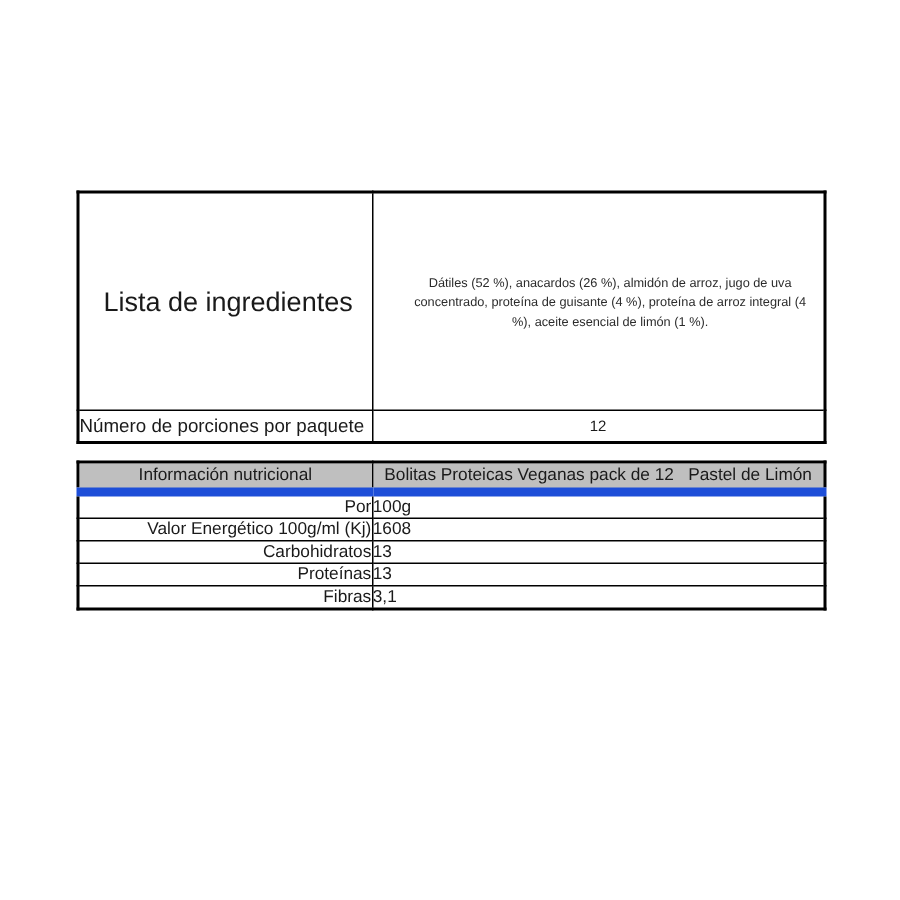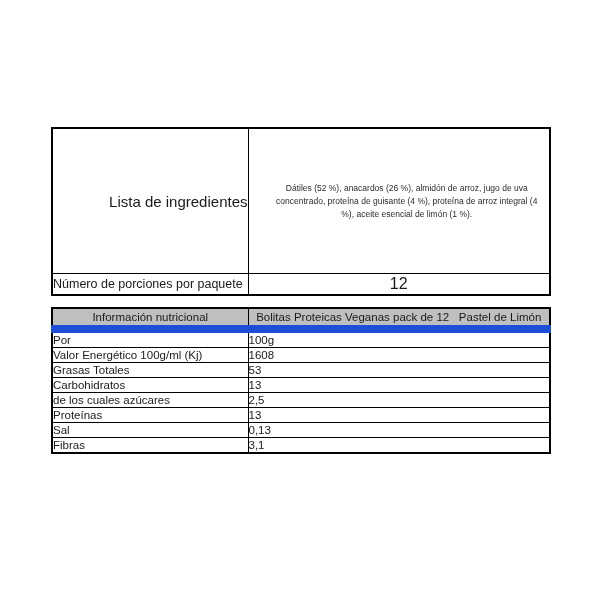--- a/index.html
+++ b/index.html
@@ -31,63 +31,63 @@
     border: 2px solid #000000;
   }
   .ingredients-table td {
     border: 1px solid #000000;
     padding: 0;
     vertical-align: middle;
   }
   .ingredients-table .row-tall td { height: 144px; padding-left: 16px; }
   .ingredients-table .row-short td { height: 20px; }
   .ingredients-label {
-    text-align: right;
-    font-size: 15px;
+    text-align: left;
+    font-size: 18px;
   }
   .ingredients-text {
     text-align: center;
     font-size: 8.5px;
     line-height: 13px;
     padding: 0 7px;
     color: #2b2b2b;
   }
   .servings-label {
     font-size: 12.5px;
     padding-left: 3px;
   }
   .servings-value {
     text-align: center;
-    font-size: 16px;
+    font-size: 10px;
   }
 
   
   .nutrition-table {
     top: 307px;
     border: 2px solid #000000;
   }
   .nutrition-table td, .nutrition-table th {
     border: 1px solid #000000;
     padding: 0;
     font-weight: normal;
     overflow: hidden;
     white-space: nowrap;
   }
   .nutrition-table thead th {
     height: 16px;
-    border-bottom: 8px solid #1d4ed8;
+    border-bottom: 6px solid #1d4ed8;
     text-align: center;
     font-size: 11.5px;
   }
   .nutrition-table thead th.product-header { white-space: pre; }
   .nutrition-table tbody td { height: 14px; }
   .nutrition-label {
     font-size: 11.5px;
     padding-left: 3px;
-    text-align: left;
+    text-align: right;
   }
   .nutrition-value {
     font-size: 11.5px;
     text-align: left;
   }
 </style>
 </head>
 <body>
 
 <div class="canvas">
@@ -125,38 +125,26 @@
     <tbody>
       <tr>
         <td class="nutrition-label">Por</td>
         <td class="nutrition-value">100g</td>
       </tr>
       <tr>
         <td class="nutrition-label">Valor Energético 100g/ml (Kj)</td>
         <td class="nutrition-value">1608</td>
       </tr>
       <tr>
-        <td class="nutrition-label">Grasas Totales</td>
-        <td class="nutrition-value">53</td>
-      </tr>
-      <tr>
         <td class="nutrition-label">Carbohidratos</td>
         <td class="nutrition-value">13</td>
       </tr>
       <tr>
-        <td class="nutrition-label">de los cuales azúcares</td>
-        <td class="nutrition-value">2,5</td>
-      </tr>
-      <tr>
         <td class="nutrition-label">Proteínas</td>
         <td class="nutrition-value">13</td>
-      </tr>
-      <tr>
-        <td class="nutrition-label">Sal</td>
-        <td class="nutrition-value">0,13</td>
       </tr>
       <tr>
         <td class="nutrition-label">Fibras</td>
         <td class="nutrition-value">3,1</td>
       </tr>
     </tbody>
   </table>
 
 </div>
 

